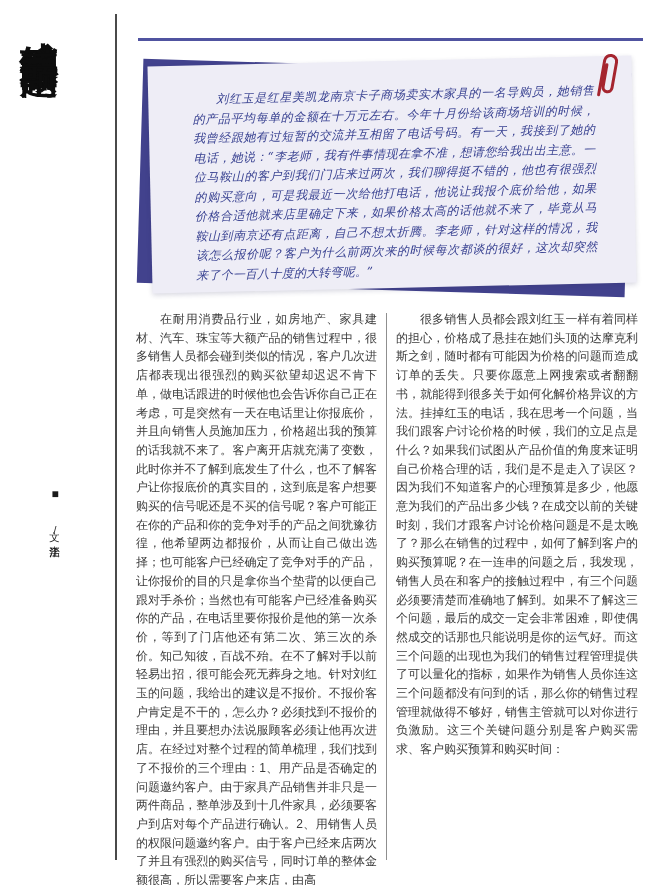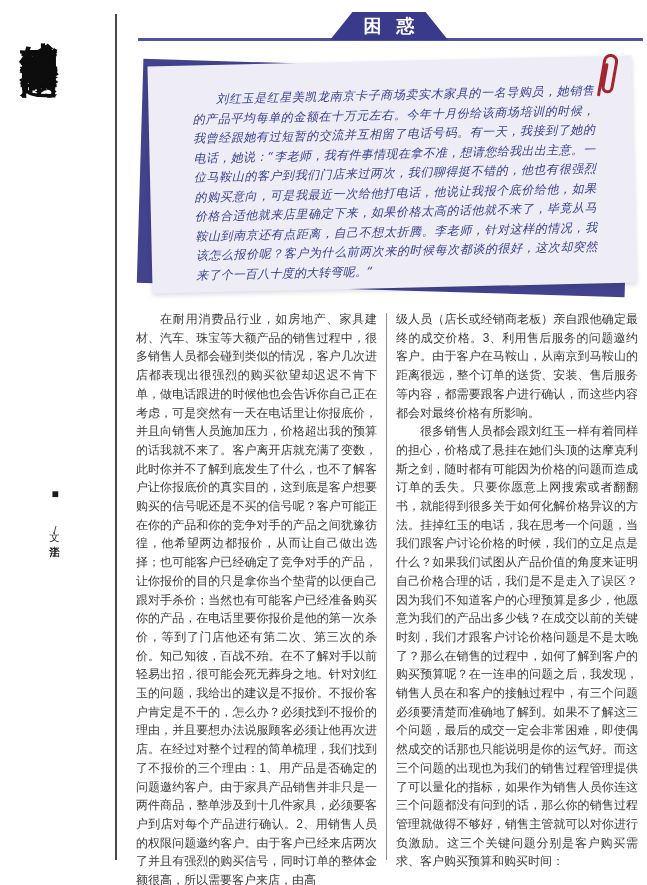--- a/index.html
+++ b/index.html
@@ -70,38 +70,34 @@
 <div class="page">
 
   <h1 class="vertical-title">成功销售必须要问的三个问题</h1>
   <div class="byline">
     <span class="byline-marker">■</span>
     <span class="byline-text">文/李治江</span>
   </div>
   <div class="left-rule"></div>
 
   <div class="header-line"></div>
-  <div class="badge">
-    <span class="badge-label">困惑</span>
-  </div>
 
   <section class="quote-wrap">
     <div class="quote-back"></div>
     <div class="quote-paper">
       <p class="quote-text">刘红玉是红星美凯龙南京卡子商场卖实木家具的一名导购员，她销售的产品平均每单的金额在十万元左右。今年十月份给该商场培训的时候，我曾经跟她有过短暂的交流并互相留了电话号码。有一天，我接到了她的电话，她说：“李老师，我有件事情现在拿不准，想请您给我出出主意。一位马鞍山的客户到我们门店来过两次，我们聊得挺不错的，他也有很强烈的购买意向，可是我最近一次给他打电话，他说让我报个底价给他，如果价格合适他就来店里确定下来，如果价格太高的话他就不来了，毕竟从马鞍山到南京还有点距离，自己不想太折腾。李老师，针对这样的情况，我该怎么报价呢？客户为什么前两次来的时候每次都谈的很好，这次却突然来了个一百八十度的大转弯呢。”</p>
     </div>
     <svg class="paperclip" width="26" height="52" viewBox="0 0 26 52" aria-hidden="true">
       <path d="M8 46 V11 a6 6 0 0 1 12 0 v26 a4.5 4.5 0 0 1 -9 0 V15" fill="none" stroke="#a5252f" stroke-width="3" stroke-linecap="round"></path>
     </svg>
   </section>
 
   <main>
     <div class="col col-left">
       <p class="indent">在耐用消费品行业，如房地产、家具建材、汽车、珠宝等大额产品的销售过程中，很多销售人员都会碰到类似的情况，客户几次进店都表现出很强烈的购买欲望却迟迟不肯下单，做电话跟进的时候他也会告诉你自己正在考虑，可是突然有一天在电话里让你报底价，并且向销售人员施加压力，价格超出我的预算的话我就不来了。客户离开店就充满了变数，此时你并不了解到底发生了什么，也不了解客户让你报底价的真实目的，这到底是客户想要购买的信号呢还是不买的信号呢？客户可能正在你的产品和你的竞争对手的产品之间犹豫彷徨，他希望两边都报价，从而让自己做出选择；也可能客户已经确定了竞争对手的产品，让你报价的目的只是拿你当个垫背的以便自己跟对手杀价；当然也有可能客户已经准备购买你的产品，在电话里要你报价是他的第一次杀价，等到了门店他还有第二次、第三次的杀价。知己知彼，百战不殆。在不了解对手以前轻易出招，很可能会死无葬身之地。针对刘红玉的问题，我给出的建议是不报价。不报价客户肯定是不干的，怎么办？必须找到不报价的理由，并且要想办法说服顾客必须让他再次进店。在经过对整个过程的简单梳理，我们找到了不报价的三个理由：1、用产品是否确定的问题邀约客户。由于家具产品销售并非只是一两件商品，整单涉及到十几件家具，必须要客户到店对每个产品进行确认。2、用销售人员的权限问题邀约客户。由于客户已经来店两次了并且有强烈的购买信号，同时订单的整体金额很高，所以需要客户来店，由高</p>
     </div>
     <div class="col-divider"></div>
     <div class="col col-right">
-      <p>级人员（店长或经销商老板）亲自跟他确定最终的成交价格。3、利用售后服务的问题邀约客户。由于客户在马鞍山，从南京到马鞍山的距离很远，整个订单的送货、安装、售后服务等内容，都需要跟客户进行确认，而这些内容都会对最终价格有所影响。</p>
       <p class="indent">很多销售人员都会跟刘红玉一样有着同样的担心，价格成了悬挂在她们头顶的达摩克利斯之剑，随时都有可能因为价格的问题而造成订单的丢失。只要你愿意上网搜索或者翻翻书，就能得到很多关于如何化解价格异议的方法。挂掉红玉的电话，我在思考一个问题，当我们跟客户讨论价格的时候，我们的立足点是什么？如果我们试图从产品价值的角度来证明自己价格合理的话，我们是不是走入了误区？因为我们不知道客户的心理预算是多少，他愿意为我们的产品出多少钱？在成交以前的关键时刻，我们才跟客户讨论价格问题是不是太晚了？那么在销售的过程中，如何了解到客户的购买预算呢？在一连串的问题之后，我发现，销售人员在和客户的接触过程中，有三个问题必须要清楚而准确地了解到。如果不了解这三个问题，最后的成交一定会非常困难，即使偶然成交的话那也只能说明是你的运气好。而这三个问题的出现也为我们的销售过程管理提供了可以量化的指标，如果作为销售人员你连这三个问题都没有问到的话，那么你的销售过程管理就做得不够好，销售主管就可以对你进行负激励。这三个关键问题分别是客户购买需求、客户购买预算和购买时间：</p>
     </div>
   </main>
 
 </div>
 
 </body></html>

